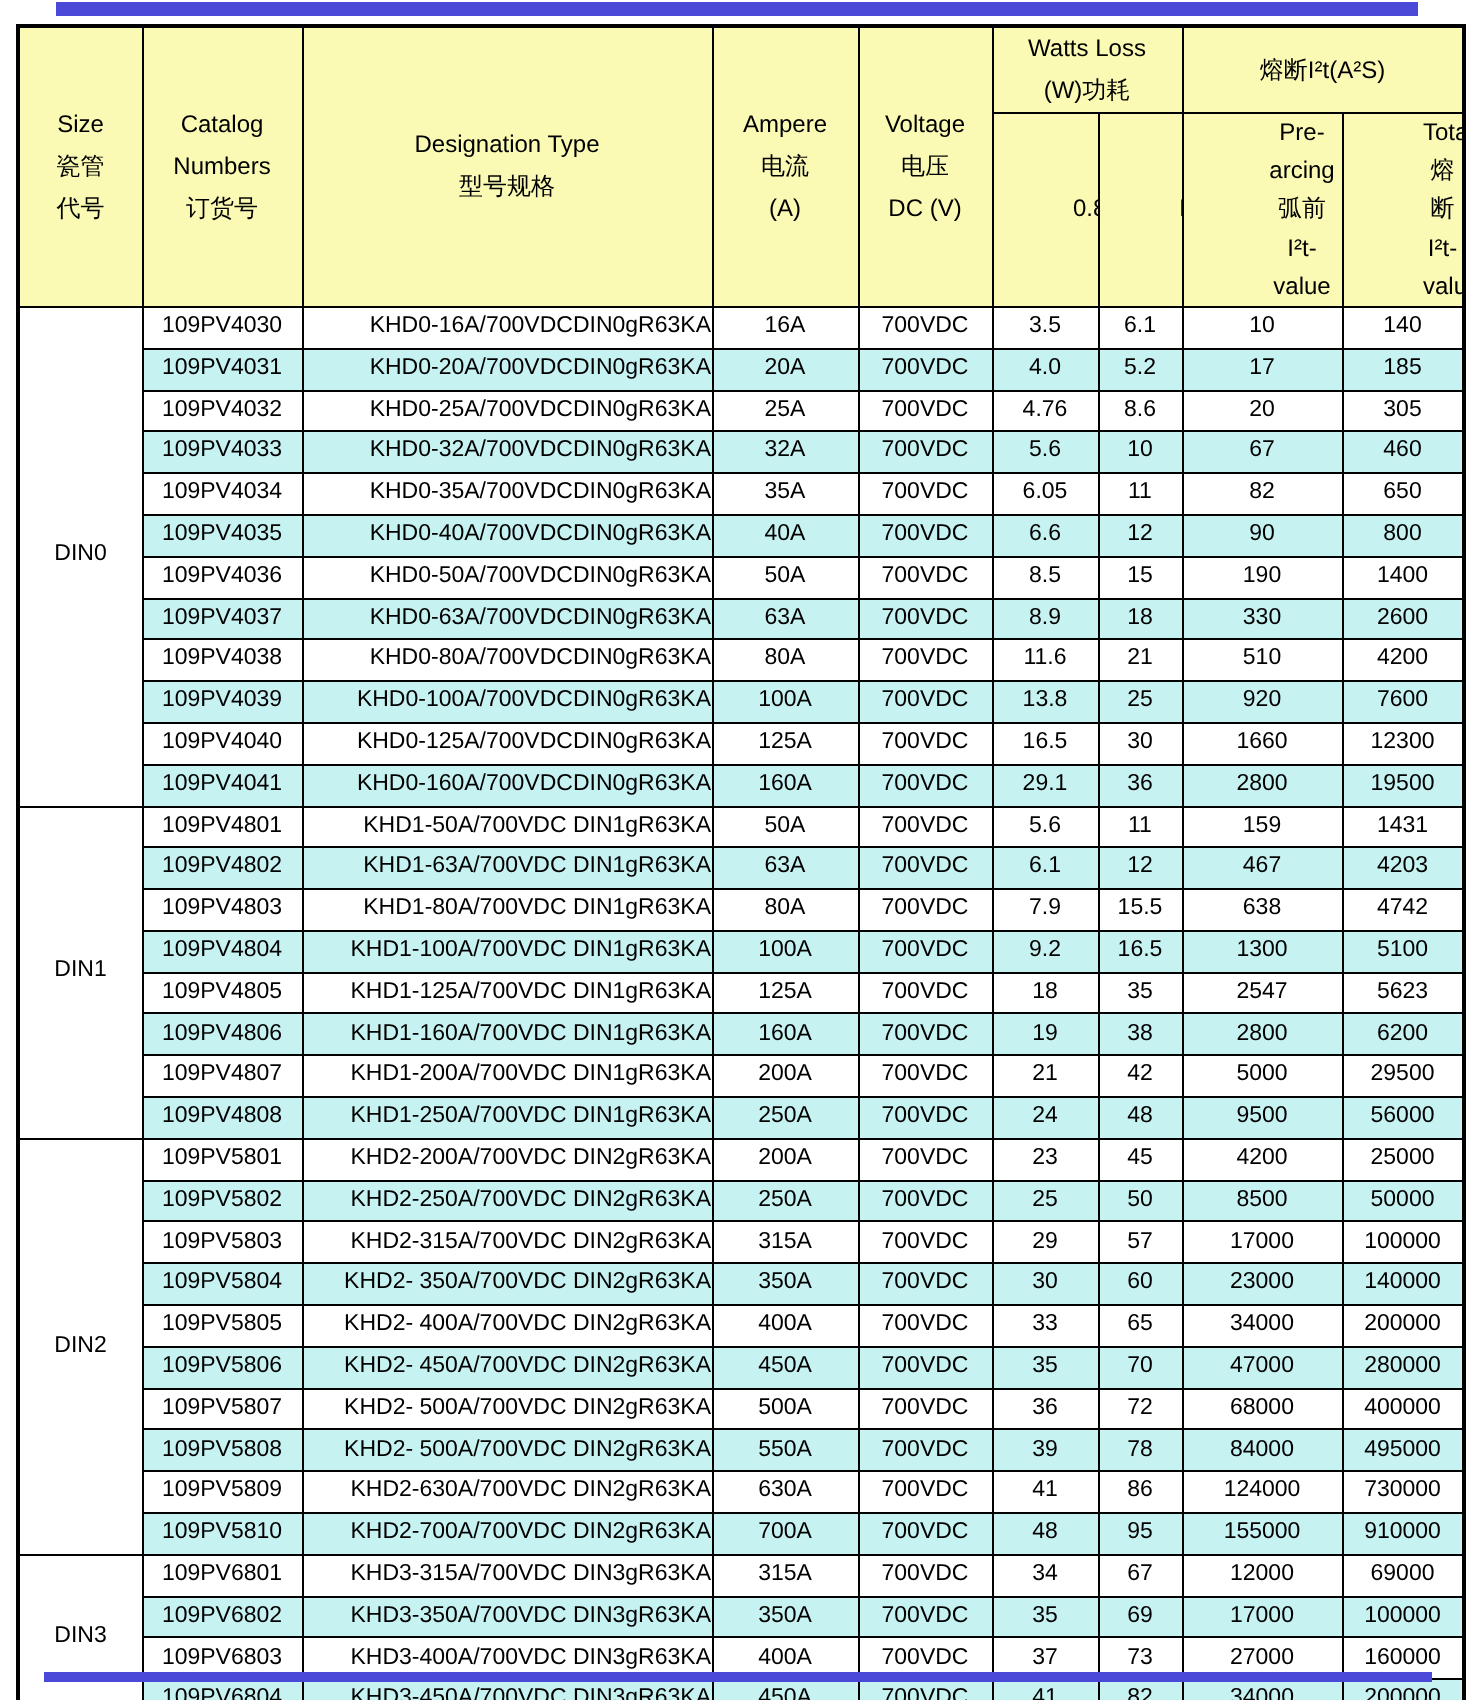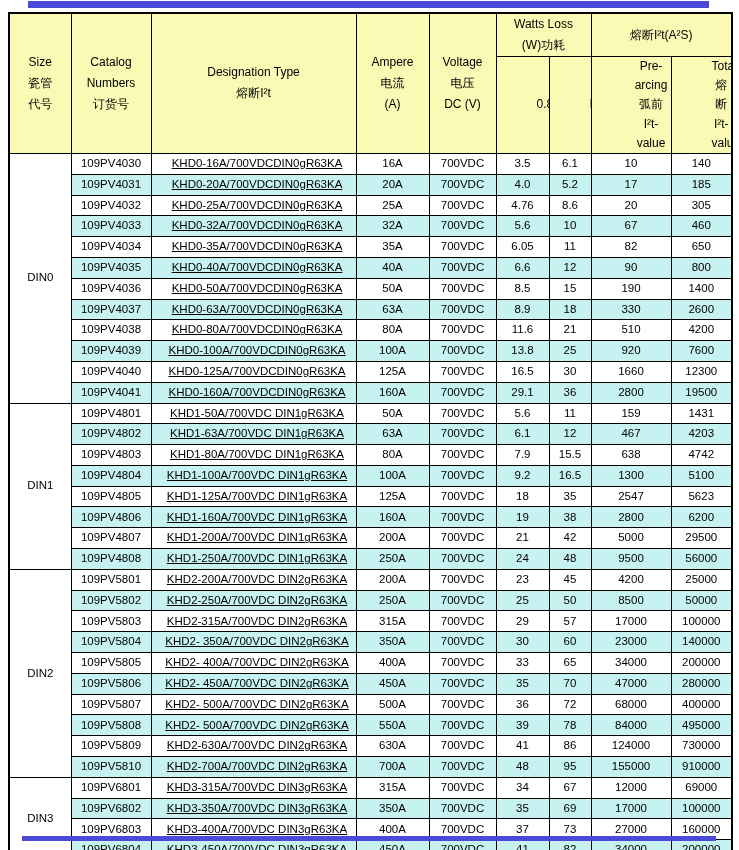--- a/index.html
+++ b/index.html
@@ -23,21 +23,21 @@
   thead th { background: #fafab4; font-weight: normal; font-size: 12px;
     white-space: pre-line; line-height: 1.75; }
   tr.h1 { height: 41px; }
   tr.h2 { height: 61px; }
   tr.h2 th { line-height: 1.6; padding-left: 40px; }
 
   tr.data-row { height: 20.8px; }
   tr.data-row td { font-size: 11.5px; line-height: 1; background: #ffffff; }
   tr.data-row.stripe td { background: #c7f2f2; }
   td.cell-size { background: #ffffff !important; font-size: 12px; }
-  td.cell-designation { text-align: center; padding-left: 7px; text-decoration: underline; }
+  td.cell-designation { text-align: right; padding-left: 7px; }
   td.cell-catalog { font-size: 11.8px; }
   td.cell-ampere { font-size: 11px; }
   td.cell-voltage { font-size: 11.8px; margin-top: 23px; }
 </style>
 </head>
 <body>
 
 <div class="top-bar"></div>
 
 <table class="fuse-table">
@@ -54,21 +54,21 @@
   </colgroup>
   <thead>
     <tr class="h1">
       <th rowspan="2">Size
 瓷管
 代号</th>
       <th rowspan="2">Catalog
 Numbers
 订货号</th>
       <th rowspan="2">Designation Type
-熔断I²t</th>
+型号规格</th>
       <th rowspan="2">Ampere
 电流
 (A)</th>
       <th rowspan="2">Voltage
 电压
 DC (V)</th>
       <th colspan="2">Watts Loss
 (W)功耗</th>
       <th colspan="2">熔断I²t(A²S)</th>
     </tr>

